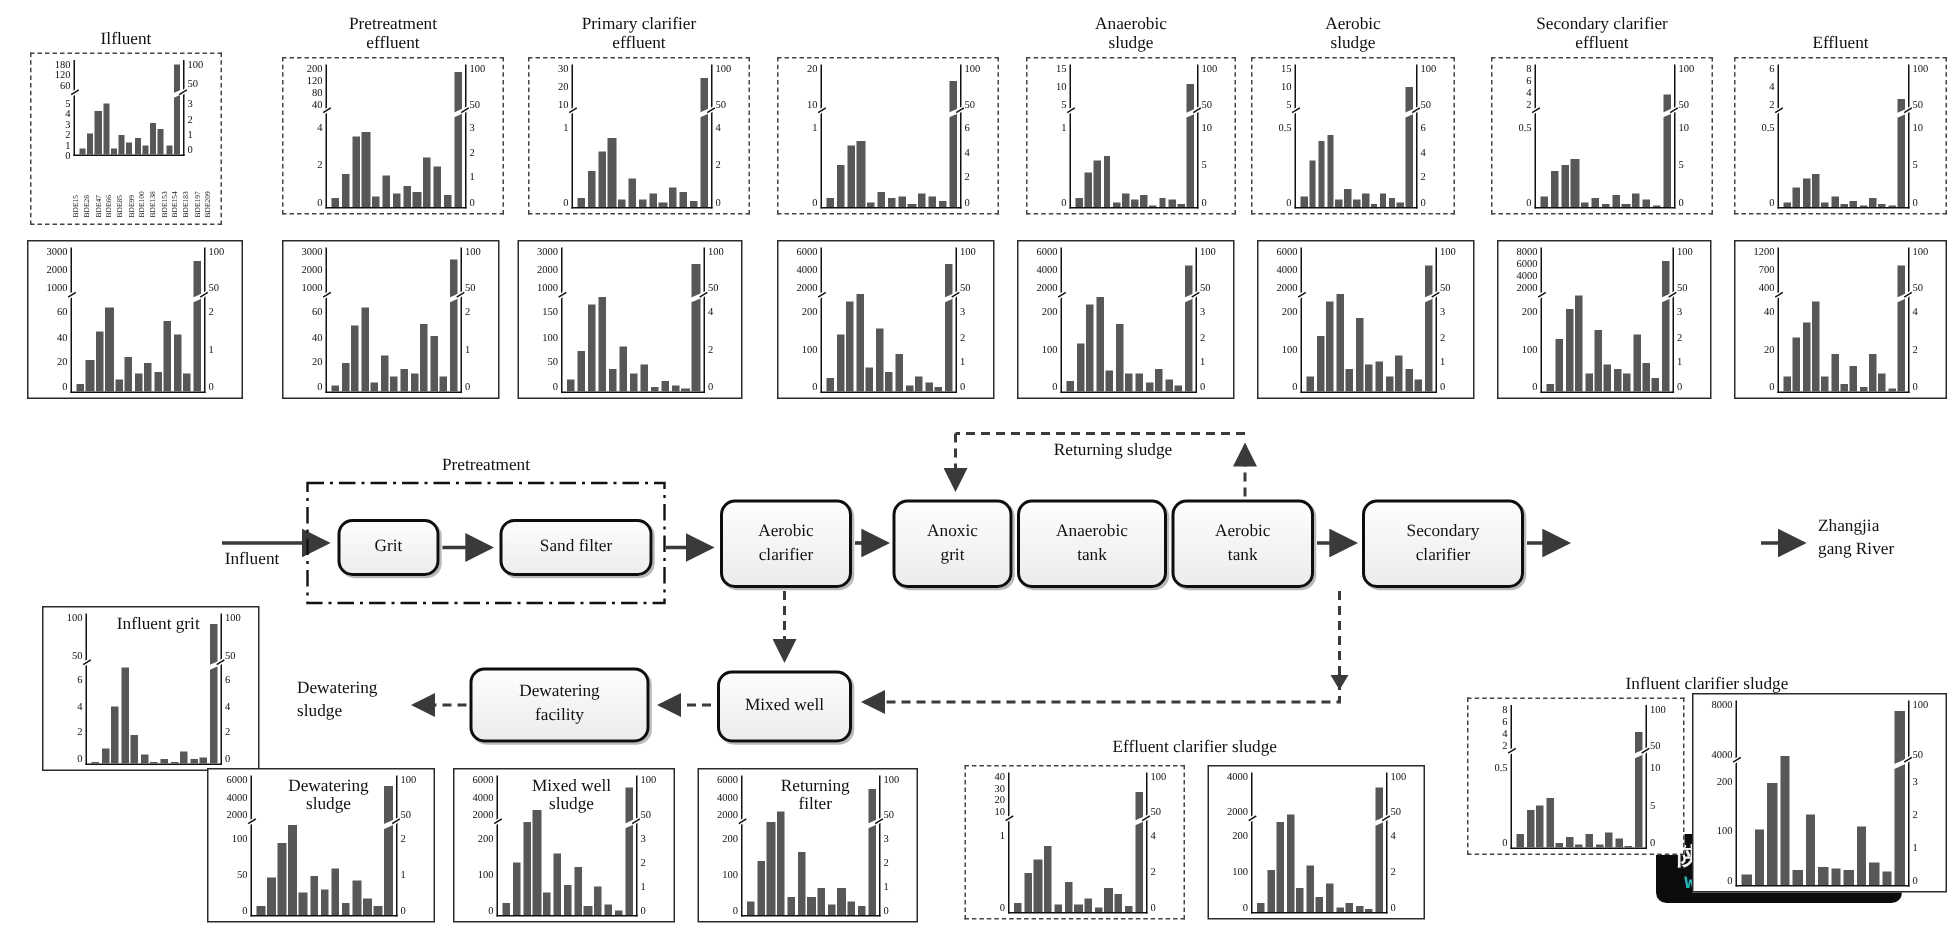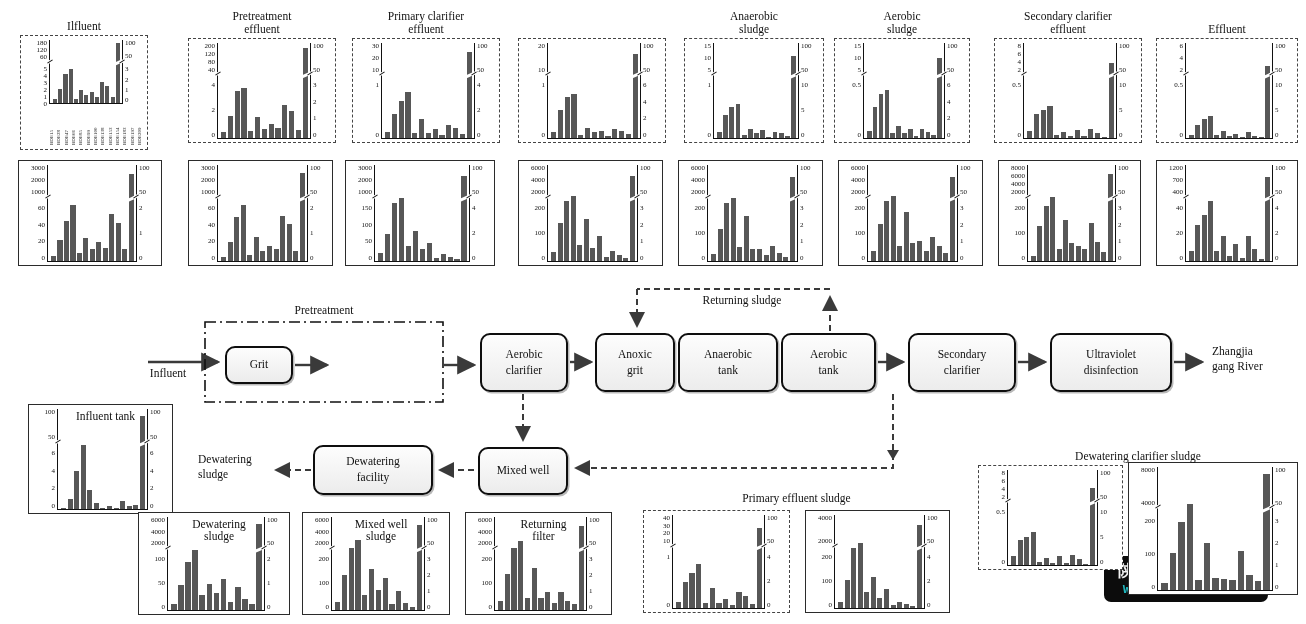--- a/index.html
+++ b/index.html
@@ -903,21 +903,21 @@
             <div class="bar" style="height: 3%;"></div>
             <div class="bar" style="height: 1%;"></div>
             <div class="bar" style="height: 8%;"></div>
             <div class="bar" style="height: 3%;"></div>
             <div class="bar" style="height: 4%;"></div>
             <div class="bar" style="height: 93%;"></div>
           </div>
           <div class="plotslash"></div>
           <div class="axbreak l"></div>
           <div class="axbreak r"></div>
-          <div class="title-in">Influent tank</div>
+          <div class="title-in">Influent grit</div>
         </div>
         <div class="col rcol">
           <div class="grp g1">
             <div>100</div>
             <div>50</div>
           </div>
           <div class="grp g2">
             <div>6</div>
             <div>4</div>
             <div>2</div>
@@ -1256,37 +1256,36 @@
           <div class="grp g2">
             <div>3</div>
             <div>2</div>
             <div>1</div>
             <div>0</div>
           </div>
         </div>
       </div>
     </div>
     <div class="node" style="left: 225px; top: 346px; width: 68px; height: 38px;">Grit</div>
+    <div class="node" style="left: 333px; top: 346px; width: 102px; height: 38px;">Sand filter</div>
     <div class="node" style="left: 480px; top: 333px; width: 88px; height: 59px;">Aerobic
 clarifier</div>
     <div class="node" style="left: 595px; top: 333px; width: 80px; height: 59px;">Anoxic
 grit</div>
     <div class="node" style="left: 678px; top: 333px; width: 100px; height: 59px;">Anaerobic
 tank</div>
     <div class="node" style="left: 781px; top: 333px; width: 95px; height: 59px;">Aerobic
 tank</div>
     <div class="node" style="left: 908px; top: 333px; width: 108px; height: 59px;">Secondary
 clarifier</div>
-    <div class="node" style="left: 1050px; top: 333px; width: 122px; height: 59px;">Ultraviolet
-disinfection</div>
     <div class="node" style="left: 313px; top: 445px; width: 120px; height: 50px;">Dewatering
 facility</div>
     <div class="node" style="left: 478px; top: 447px; width: 90px; height: 48px;">Mixed well</div>
     <div class="flabel c" style="left: 136px; top: 366px; width: 64px;">Influent</div>
     <div class="flabel c" style="left: 254px; top: 303px; width: 140px;">Pretreatment</div>
     <div class="flabel c" style="left: 682px; top: 293px; width: 120px;">Returning sludge</div>
     <div class="flabel" style="left: 1212px; top: 344px; width: 90px;">Zhangjia
 gang River</div>
     <div class="flabel" style="left: 198px; top: 452px; width: 82px;">Dewatering
 sludge</div>
-    <div class="flabel c" style="left: 643px; top: 491px; width: 307px;">Primary effluent sludge</div>
-    <div class="flabel c" style="left: 978px; top: 449px; width: 320px;">Dewatering clarifier sludge</div>
+    <div class="flabel c" style="left: 643px; top: 491px; width: 307px;">Effluent clarifier sludge</div>
+    <div class="flabel c" style="left: 978px; top: 449px; width: 320px;">Influent clarifier sludge</div>
   </div>
 
 </body></html>

